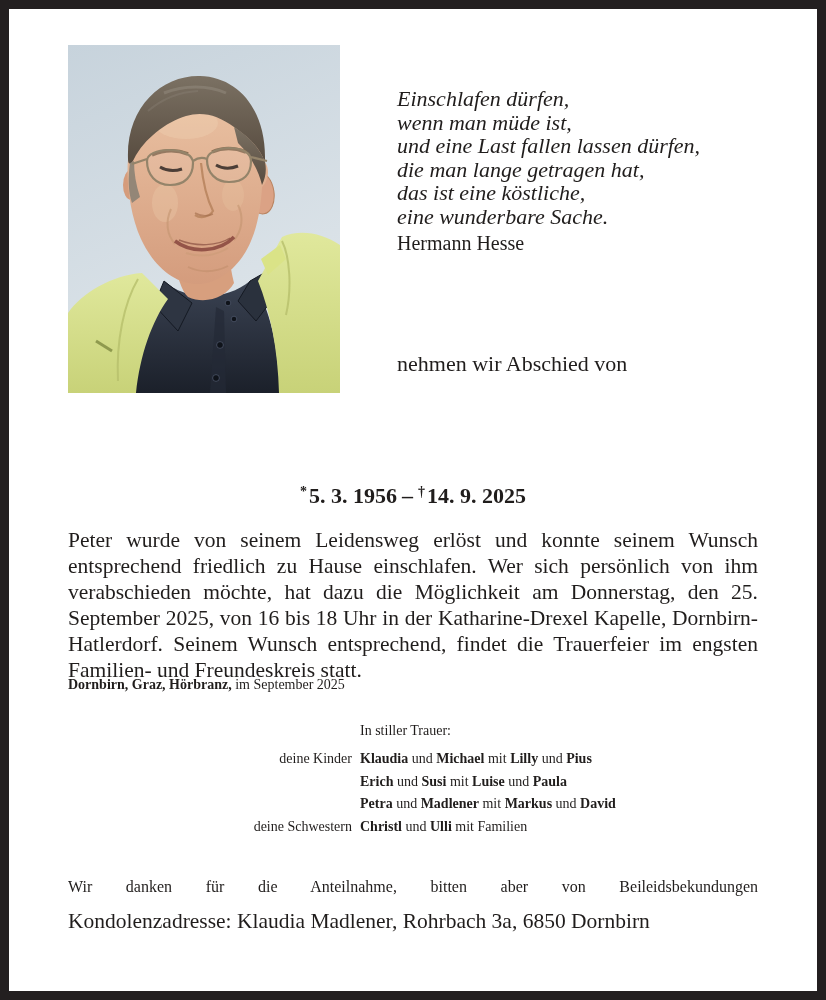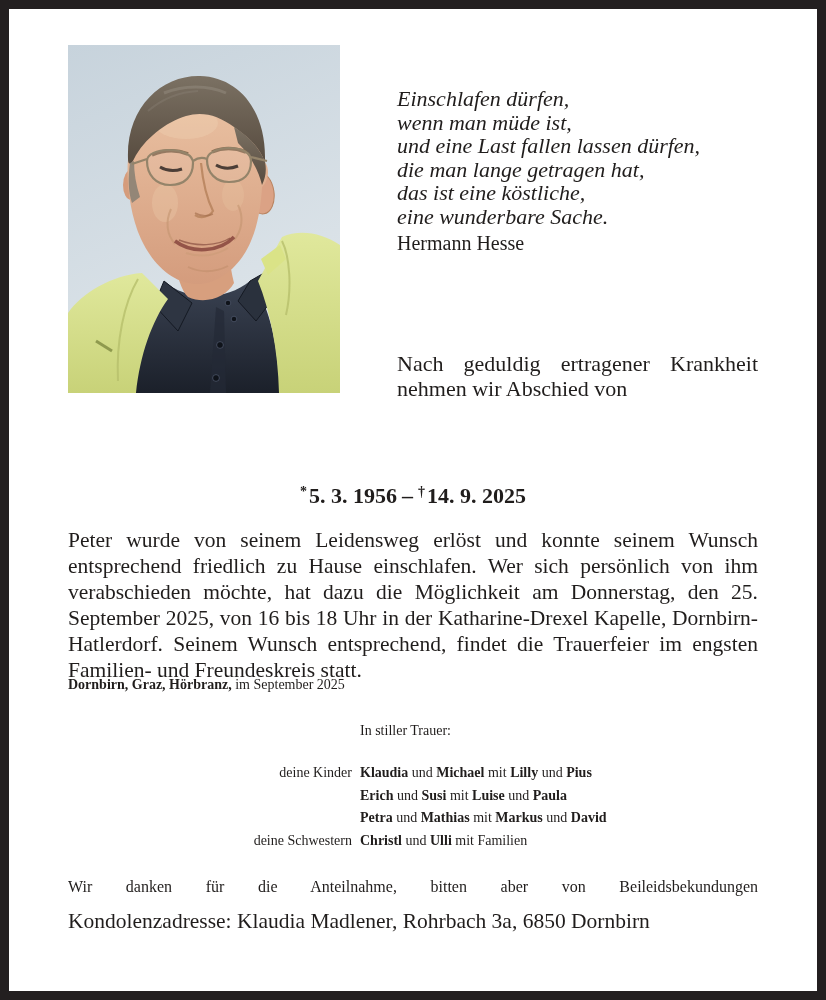--- a/index.html
+++ b/index.html
@@ -90,21 +90,21 @@
   }
   .bold { font-weight: bold; }
 
   
   .mourners {
     left: 59px; top: 710px;
     width: 690px;
     font-size: 14px;
   }
   .m-heading { display: block; margin-left: 292px; line-height: 24px; }
-  .m-rows { margin-top: 19px; }
+  .m-rows { margin-top: 5px; }
   .m-row { display: flex; line-height: 22.7px; }
   .m-label { flex: 0 0 284px; width: 284px; text-align: right; padding-right: 8px; white-space: nowrap; }
   .m-names { flex: 1; white-space: nowrap; }
 
   
   .thanks {
     left: 59px; top: 865px;
     width: 690px;
     font-size: 16px;
     line-height: 25.5px;
@@ -213,21 +213,20 @@
     <span class="quote-line">Einschlafen dürfen,</span>
     <span class="quote-line">wenn man müde ist,</span>
     <span class="quote-line">und eine Last fallen lassen dürfen,</span>
     <span class="quote-line">die man lange getragen hat,</span>
     <span class="quote-line">das ist eine köstliche,</span>
     <span class="quote-line">eine wunderbare Sache.</span>
     <span class="quote-attribution">Hermann Hesse</span>
   </div>
 
   <div class="abs intro">
-    <span class="force-justify">Nach geduldig ertragener Krankheit</span>
     <span class="plain-line">nehmen wir Abschied von</span>
   </div>
 
 
   <div class="abs dates">
     <span class="sup">*</span><span>5. 3. 1956</span><span class="dash">–</span><span class="sup">†</span><span>14. 9. 2025</span>
   </div>
 
   <div class="abs body-text">Peter wurde von seinem Leidensweg erlöst und konnte seinem Wunsch entsprechend friedlich zu Hause einschlafen. Wer sich persönlich von ihm verabschieden möchte, hat dazu die Möglichkeit am Donnerstag, den 25. September 2025, von 16 bis 18 Uhr in der Katharine-Drexel Kapelle, Dornbirn-Hatlerdorf. Seinem Wunsch entsprechend, findet die Trauerfeier im engsten Familien- und Freundeskreis statt.</div>
 
@@ -242,21 +241,21 @@
       <div class="m-row">
         <span class="m-label">deine Kinder</span>
         <span class="m-names"><span class="bold">Klaudia</span><span> und </span><span class="bold">Michael</span><span> mit </span><span class="bold">Lilly</span><span> und </span><span class="bold">Pius</span></span>
       </div>
       <div class="m-row">
         <span class="m-label"></span>
         <span class="m-names"><span class="bold">Erich</span><span> und </span><span class="bold">Susi</span><span> mit </span><span class="bold">Luise</span><span> und </span><span class="bold">Paula</span></span>
       </div>
       <div class="m-row">
         <span class="m-label"></span>
-        <span class="m-names"><span class="bold">Petra</span><span> und </span><span class="bold">Mathias</span><span> mit </span><span class="bold">Markus</span><span> und </span><span class="bold">David</span></span>
+        <span class="m-names"><span class="bold">Petra</span><span> und </span><span class="bold">Madlener</span><span> mit </span><span class="bold">Markus</span><span> und </span><span class="bold">David</span></span>
       </div>
       <div class="m-row">
         <span class="m-label">deine Schwestern</span>
         <span class="m-names"><span class="bold">Christl</span><span> und </span><span class="bold">Ulli</span><span> mit Familien</span></span>
       </div>
     </div>
   </div>
 
   <div class="abs thanks">
     <span class="force-justify">Wir danken für die Anteilnahme, bitten aber von Beileidsbekundungen</span>

